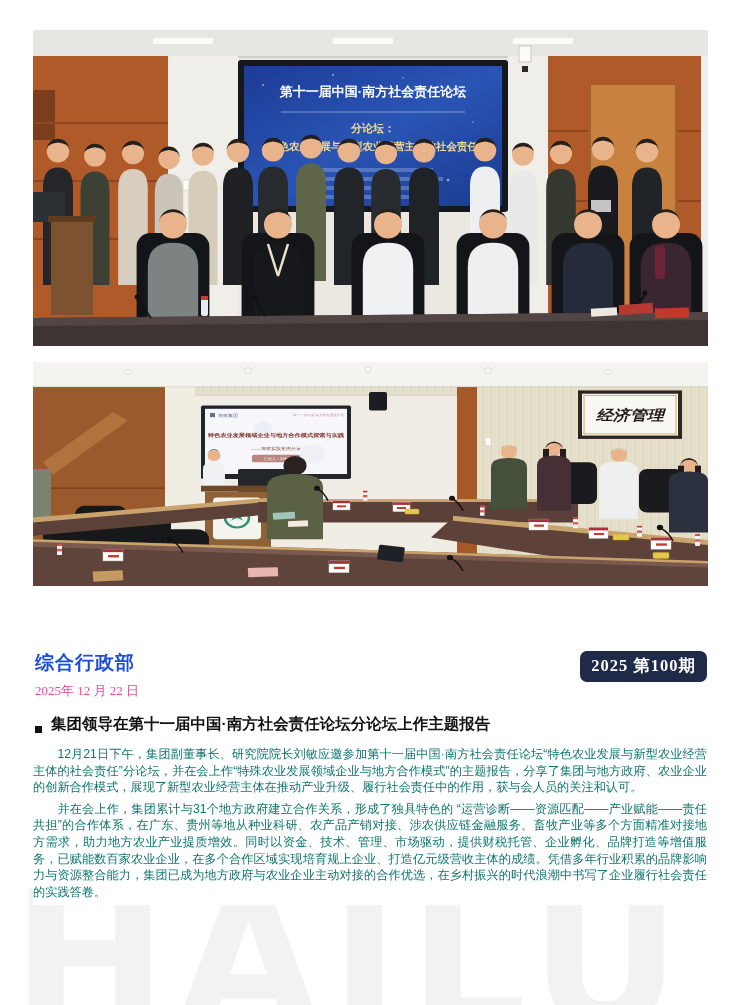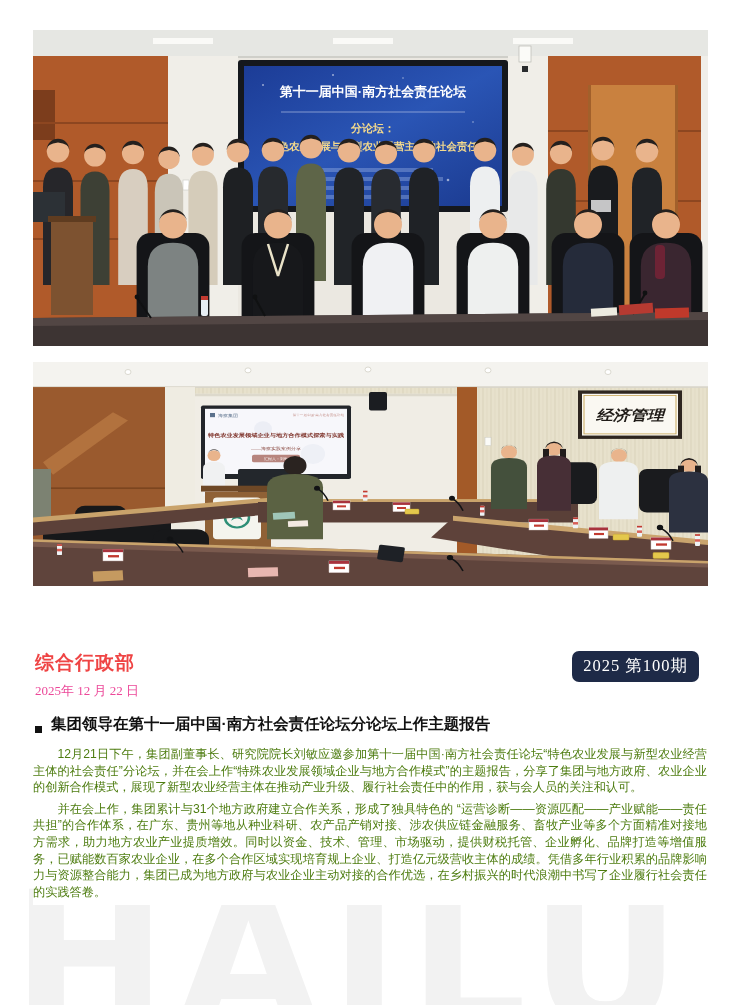--- a/index.html
+++ b/index.html
@@ -8,35 +8,35 @@
     background:#ffffff;
     font-family:"Liberation Sans","DejaVu Sans",sans-serif;
   }
   .photo{position:absolute;left:33px;width:675px;z-index:2;background:#a3a3a3;}
   #photo1{top:30px;height:316px;}
   #photo2{top:362px;height:224px;}
   .photo svg{display:block;width:100%;height:100%;}
 
   .meta-row{position:absolute;left:35px;top:650px;z-index:2;}
   .dept{font-family:"Liberation Serif","DejaVu Serif",serif;font-weight:bold;
-        font-size:19px;color:#ef4444;letter-spacing:1px;}
+        font-size:19px;color:#1d4ed8;letter-spacing:1px;}
   .date{font-family:"Liberation Serif","DejaVu Serif",serif;font-size:13px;
         color:#ec4899;margin-top:6px;}
-  .issue-badge{position:absolute;right:41px;top:651px;z-index:2;
+  .issue-badge{position:absolute;right:33px;top:651px;z-index:2;
         background:#1e2a47;color:#ffffff;border-radius:7px;
-        font-family:"Liberation Serif","DejaVu Serif",serif;font-weight:normal;
+        font-family:"Liberation Serif","DejaVu Serif",serif;font-weight:bold;
         font-size:16.5px;padding:4px 11px 5px;letter-spacing:1px;}
 
   .title-row{position:absolute;left:35px;top:714px;width:672px;z-index:2;
         display:flex;align-items:flex-end;gap:9px;}
   .bullet{width:7px;height:7px;background:#111;margin-top:6px;flex:none;}
   .article-title{font-size:15.5px;font-weight:bold;color:#111;line-height:1.25;}
 
   .article{position:absolute;left:33px;top:746px;width:674px;z-index:2;background:#ffffff;}
-  .article p{margin:0 0 5px;font-size:12.2px;line-height:1.36;color:#4d7c0f;
+  .article p{margin:0 0 5px;font-size:12.2px;line-height:1.36;color:#0f766e;
         text-align:justify;text-indent:2em;}
 
   .watermark{position:absolute;left:12px;top:868px;z-index:1;
         font-family:"DejaVu Sans","Liberation Sans",sans-serif;
         font-weight:bold;font-size:185px;line-height:1;
         letter-spacing:10px;color:#f2f2f2;user-select:none;}
 </style>
 </head>
 <body>
 

